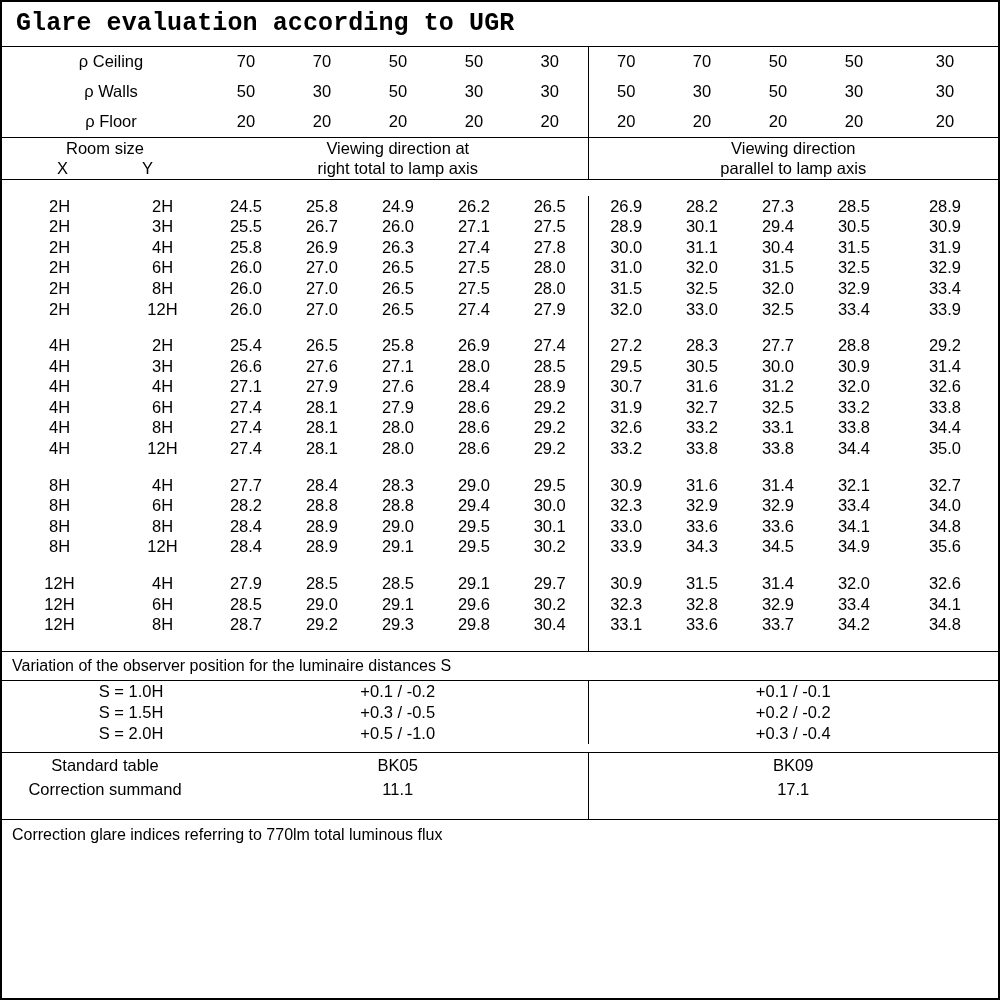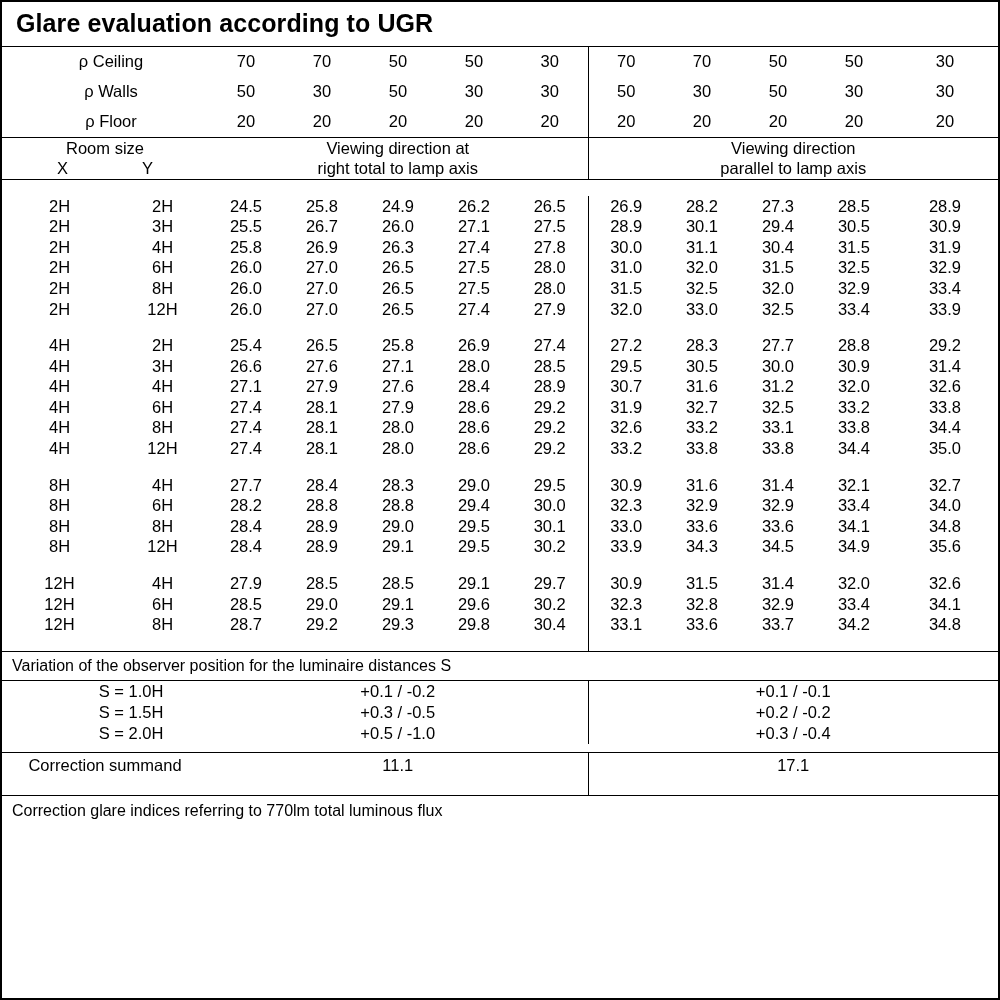--- a/index.html
+++ b/index.html
@@ -19,20 +19,21 @@
     background: #ffffff;
     border: 2px solid #000000;
     overflow: hidden;
   }
   .title {
     font-size: 25px;
     font-weight: bold;
     padding: 8px 0 8px 14px;
     line-height: 1.1;
     letter-spacing: 0.1px;
+    font-family: Liberation Mono, monospace;
   }
   .hline {
     height: 0;
     border-top: 1px solid #000000;
   }
   table.grid {
     border-collapse: collapse;
     width: 100%;
     table-layout: fixed;
   }
@@ -534,20 +535,25 @@
     </table>
   <div class="hline" style="margin-top:8px"></div>
 
   <table class="grid">
     <colgroup>
       <col style="width:206px">
       <col style="width:380px">
       <col style="width:410px">
     </colgroup>
     <tbody>
+        <tr class="bottomrow">
+      <td>Standard table</td>
+      <td>BK05</td>
+      <td class="vsep">BK09</td>
+    </tr>
     <tr class="bottomrow">
       <td>Correction summand</td>
       <td>11.1</td>
       <td class="vsep">17.1</td>
     </tr>
     <tr>
       <td style="height:18px"></td>
       <td></td>
       <td class="vsep"></td>
     </tr>

